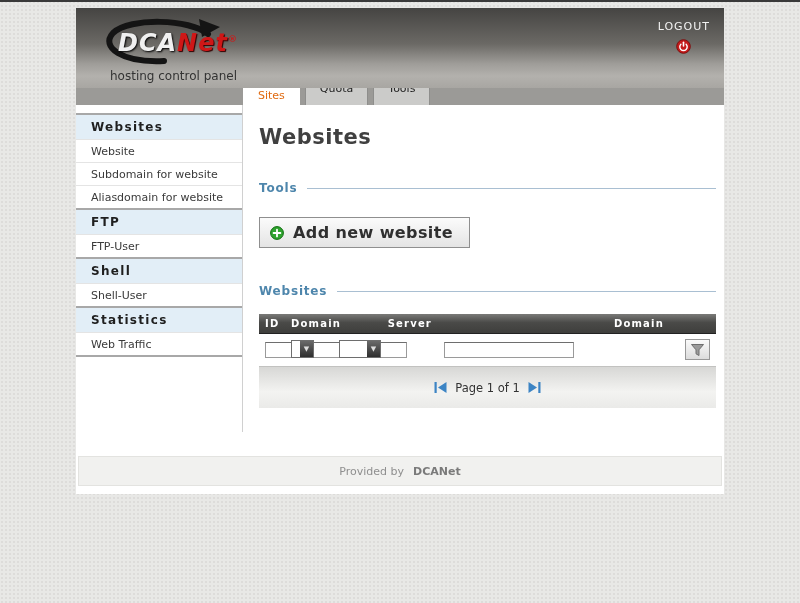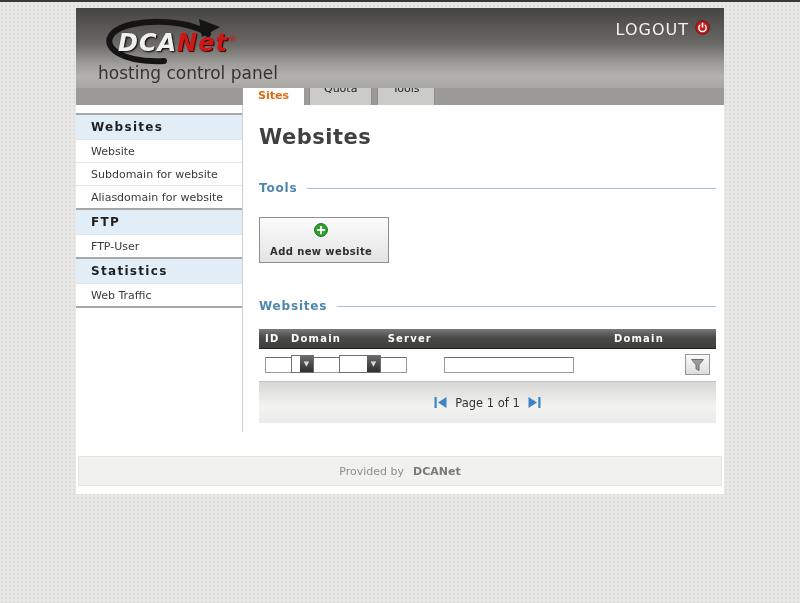--- a/index.html
+++ b/index.html
@@ -9,37 +9,37 @@
     background-color:#e8e8e6;
     background-image:radial-gradient(#dddcda 1px, transparent 1px);
     background-size:4px 4px;
   }
   .topline { height:2px; background:#3a3a3a; }
   .card { width:648px; margin:6px auto 0; background:#fff; padding-bottom:8px; }
 
   
   .hdr { height:80px; position:relative;
     background:linear-gradient(#454442, #6b6965 45%, #9f9d99 70%, #b3b1ad 85%, #a8a6a2); }
-  .logout { position:absolute; top:12px; right:14px; display:flex; gap:6px; align-items:flex-start;
-    color:#f2f2f2; font-size:16px; letter-spacing:1px; cursor:pointer; }
+  .logout { position:absolute; top:12px; right:14px; display:flex; gap:6px; align-items:center;
+    color:#f2f2f2; font-size:11px; letter-spacing:1px; cursor:pointer;flex-direction:column; }
   .logo { position:absolute; left:20px; top:8px; width:150px; height:56px; }
   .logo svg.swoosh { position:absolute; left:0; top:0; }
   .logo-text { position:absolute; left:22px; top:13px; font-size:24px; font-style:italic;
     font-weight:bold; letter-spacing:1px; white-space:nowrap; }
   .logo-text .dca { color:#f0f0f0; text-shadow:1px 1px 2px #000; }
   .logo-text .net { color:#cf1717; text-shadow:1px 1px 1px #300; }
   .logo-text .reg { font-size:9px; color:#cf1717; vertical-align:super; font-style:normal; }
-  .tagline { position:absolute; left:22px; bottom:5px; font-size:17px; color:#333;margin-top:25px; }
+  .tagline { position:absolute; left:34px; bottom:5px; font-size:12px; color:#333;margin-top:25px; }
 
   
   .tabbar { height:17px; background:#9b9a97; display:flex; align-items:flex-end;
     padding-left:167px; gap:5px; }
   .tab { font-size:11px; line-height:12px; padding:2px 14px 10px; background:#cbcbc9;
     color:#1d1d1d; cursor:pointer; border:1px solid #8e8e8c; border-bottom:none; }
-  .tab.active { background:#fff; color:#e06a10; font-weight:bold; padding:3px 14px 3px;
+  .tab.active { background:#fff; color:#e06a10; font-weight:normal; padding:3px 14px 3px;
     border-color:#fff; }
 
   
   .content { display:flex; background:#fff; min-height:327px; }
   .sidebar { width:167px; border-right:1px solid #d0d0d0; padding-top:8px; }
   .side-nav { border-bottom:2px solid #a8a8a8; }
   .side-section { border-top:2px solid #a8a8a8; }
   .side-header { background:#e2eef7; padding:5px 8px 5px 15px; font-size:12px; font-weight:bold;
     color:#1f1f1f; letter-spacing:1.3px; }
   .side-item { padding:5px 8px 4px 15px; font-size:11px; color:#3a3a3a;
@@ -49,22 +49,22 @@
   h1.page-title { font-size:21px; font-weight:bold; color:#404040; margin:6px 0 0;
     letter-spacing:.5px; }
   .sec-head { display:flex; align-items:center; gap:10px; }
   .sec-head.tools { margin-top:32px; }
   .sec-head.list { margin-top:36px; }
   .sec-title { color:#4e86ac; font-weight:bold; font-size:12px; letter-spacing:.8px; }
   .sec-line { flex:1; height:1px; background:#a9bfd2; }
 
   .add-btn { margin-top:22px; display:inline-flex; align-items:center; gap:9px;
     padding:5px 16px 5px 10px; background:linear-gradient(#fbfbfb,#e4e4e4);
-    border:1px solid #8f8f8f; font-size:10px; font-weight:bold; color:#2f2f2f;
-    letter-spacing:.4px; cursor:pointer; font-family:inherit;flex-direction:column; }
+    border:1px solid #8f8f8f; font-size:16px; font-weight:bold; color:#2f2f2f;
+    letter-spacing:.4px; cursor:pointer; font-family:inherit; }
 
   
   .grid { margin-top:16px; }
   table { width:100%; border-collapse:collapse; table-layout:fixed; }
   thead th { background:linear-gradient(#7a7a78, #4a4a48 45%, #3e3e3c);
     color:#fff; font-size:10px; font-weight:bold; letter-spacing:1.2px; text-align:right;
     padding:4px 6px; height:19px; border-bottom:1px solid #222; }
   td { padding:4px 6px; font-size:11px; vertical-align:middle; }
   tr.filter td { background:#fff; padding:5px 6px 6px; }
   tr.datarow td { background:#edf4fa; border-top:1px solid #dcdcdc; padding:7px 6px; }
@@ -132,20 +132,24 @@
       <div class="side-nav">
         <div class="side-section">
           <div class="side-header">Websites</div>
           <div class="side-item">Website</div>
           <div class="side-item">Subdomain for website</div>
           <div class="side-item">Aliasdomain for website</div>
         </div>
         <div class="side-section">
           <div class="side-header">FTP</div>
           <div class="side-item">FTP-User</div>
+        </div>
+        <div class="side-section">
+          <div class="side-header">Shell</div>
+          <div class="side-item">Shell-User</div>
         </div>
         <div class="side-section">
           <div class="side-header">Statistics</div>
           <div class="side-item">Web Traffic</div>
         </div>
       </div>
     </nav>
 
     <main class="main">
       <h1 class="page-title">Websites</h1>

